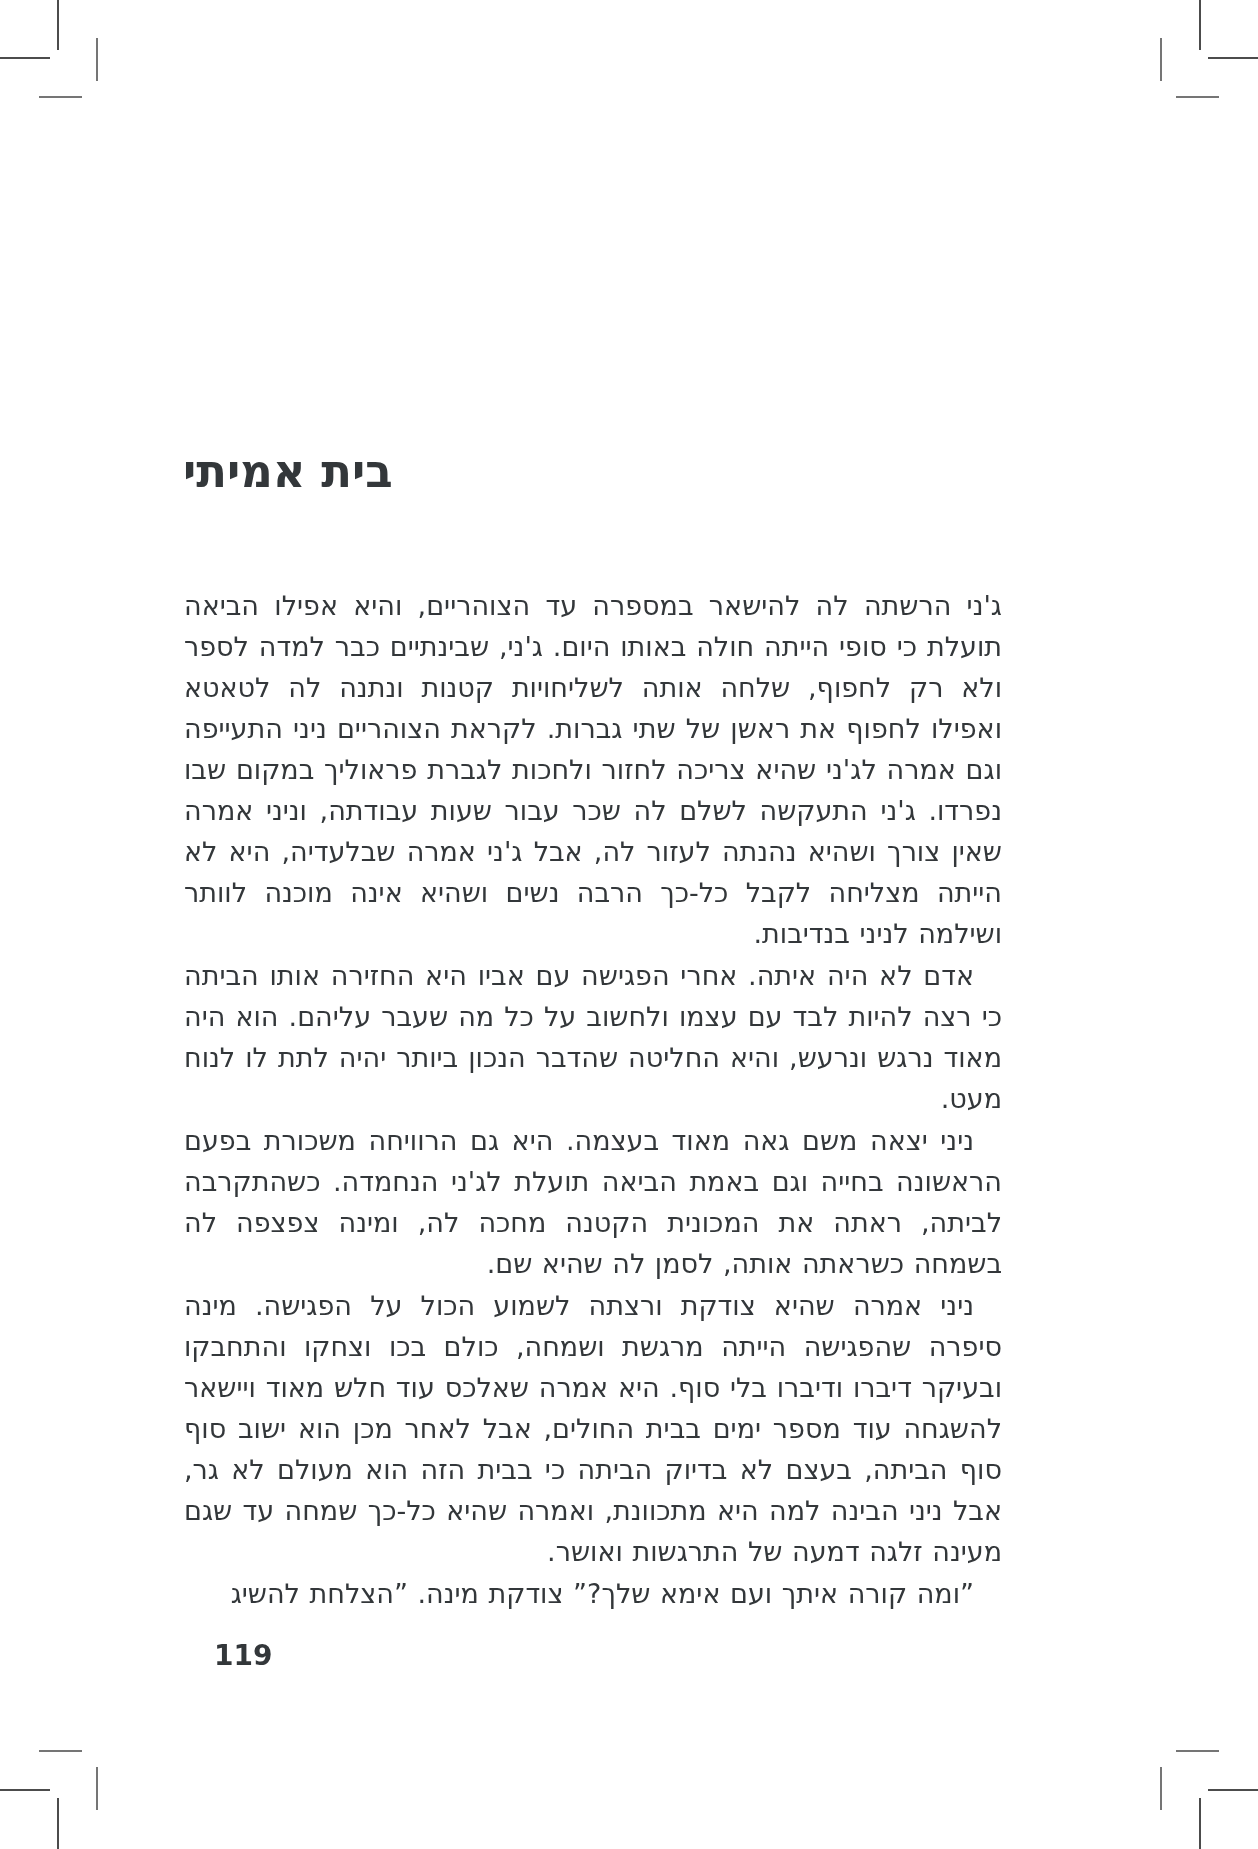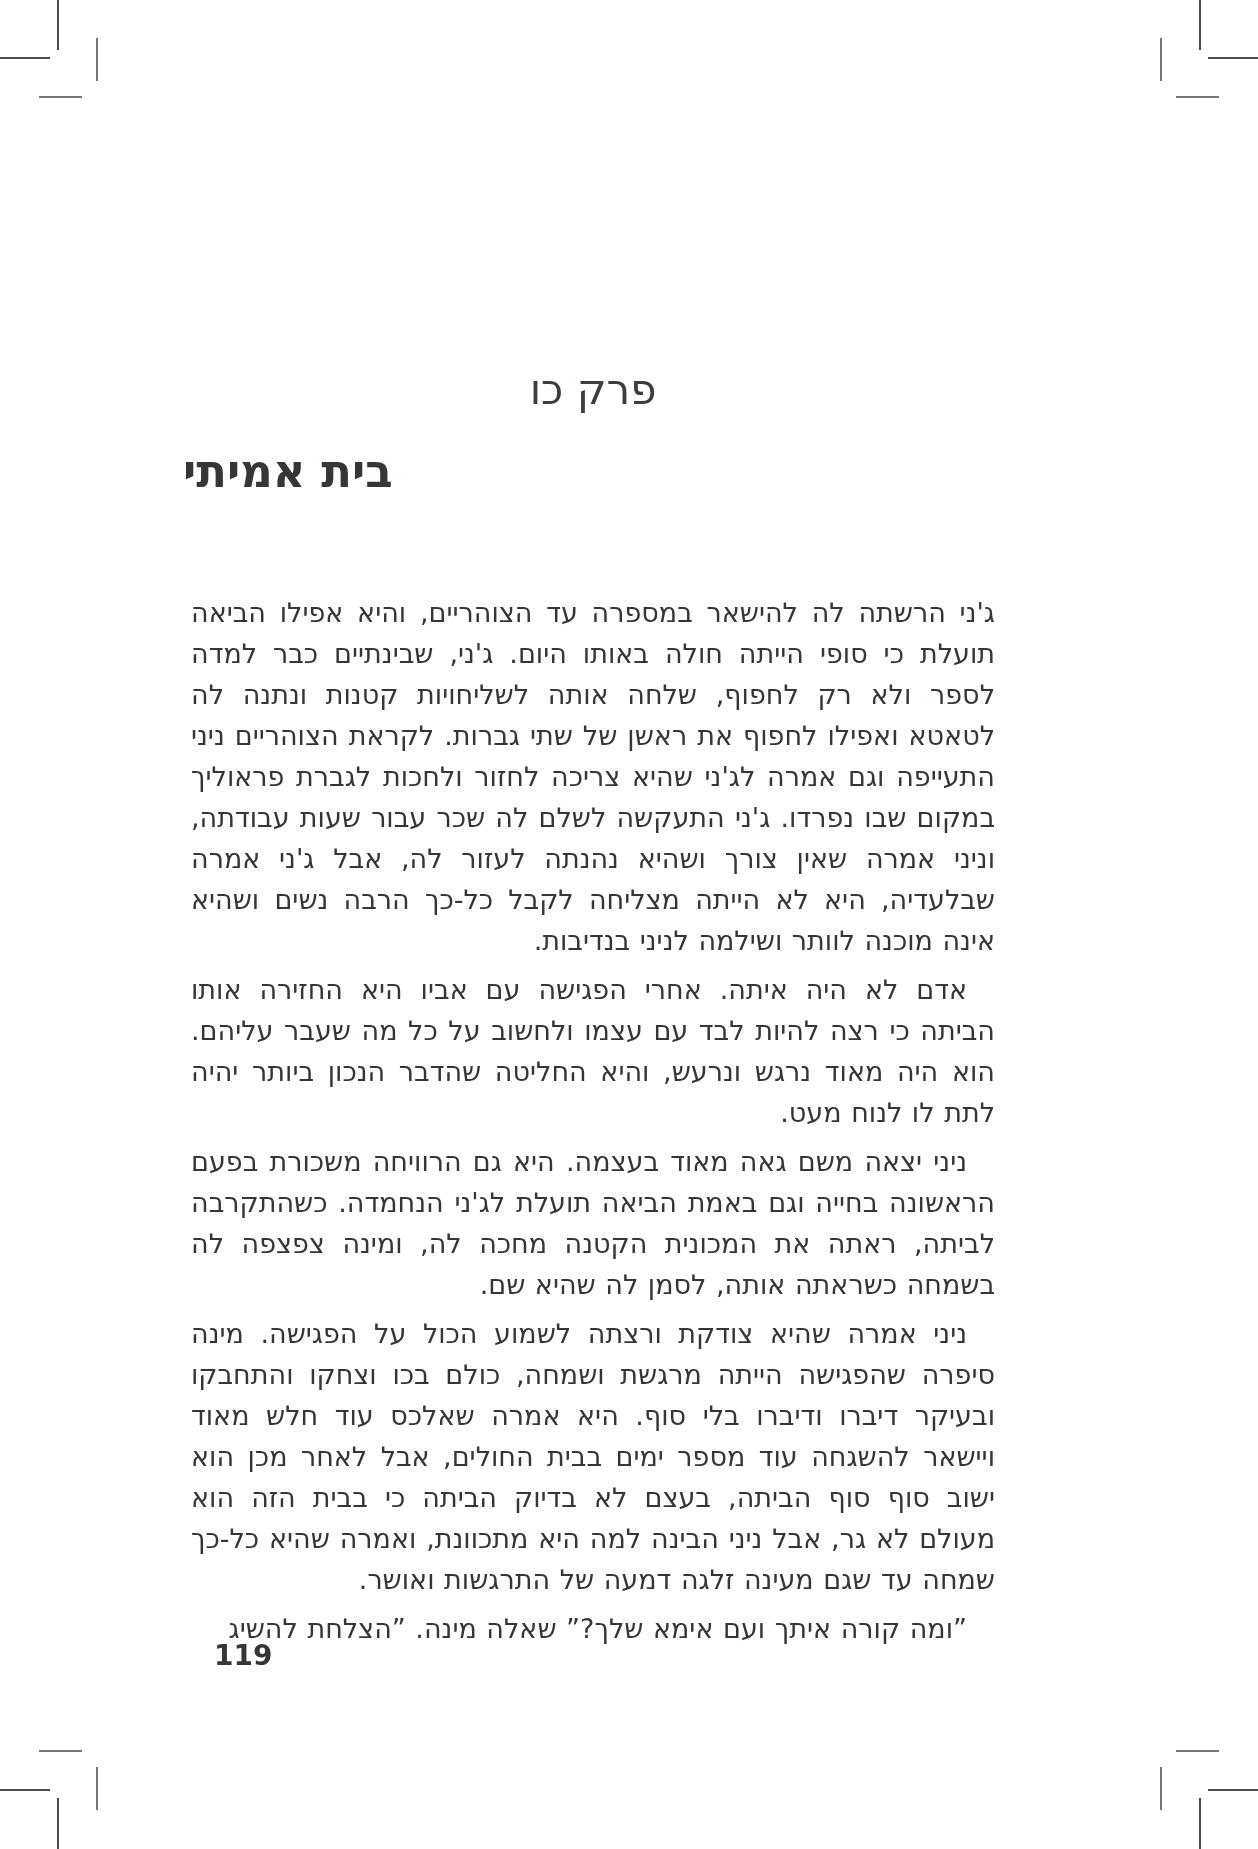--- a/index.html
+++ b/index.html
@@ -57,21 +57,21 @@
     width: 820px;
     direction: rtl;
     text-align: justify;
     text-align-last: right;
     font-size: 27px;
     line-height: 41px;
     color: #33373a;
     word-spacing: 1px;
   }
   .body-text p {
-    margin: 8px;
+    margin: 1px;
     padding: 0;
   }
   .body-text p.indented {
     text-indent: 28px;
   }
 
   
   .page-number {
     position: absolute;
     left: 214px;
@@ -101,27 +101,26 @@
   <div class="mark light" style="left:39px;  top:1750px; width:43px; height:2px;"></div>
   <div class="mark light" style="left:96px;  top:1767px; width:2px;  height:43px;"></div>
   <div class="mark" style="left:0;     top:1789px; width:50px; height:2px;"></div>
   <div class="mark" style="left:57px;  top:1798px; width:2px;  height:51px;"></div>
 
   <div class="mark light" style="left:1176px; top:1750px; width:43px; height:2px;"></div>
   <div class="mark light" style="left:1160px; top:1767px; width:2px;  height:43px;"></div>
   <div class="mark" style="left:1208px; top:1789px; width:50px; height:2px;"></div>
   <div class="mark" style="left:1199px; top:1798px; width:2px;  height:51px;"></div>
 
-  <div class="chapter-label">פרק כו</div>
 
   <div class="page-title">בית אמיתי</div>
 
   <div class="body-text" dir="rtl">
     <p>ג'ני הרשתה לה להישאר במספרה עד הצוהריים, והיא אפילו הביאה תועלת כי סופי הייתה חולה באותו היום. ג'ני, שבינתיים כבר למדה לספר ולא רק לחפוף, שלחה אותה לשליחויות קטנות ונתנה לה לטאטא ואפילו לחפוף את ראשן של שתי גברות. לקראת הצוהריים ניני התעייפה וגם אמרה לג'ני שהיא צריכה לחזור ולחכות לגברת פראוליך במקום שבו נפרדו. ג'ני התעקשה לשלם לה שכר עבור שעות עבודתה, וניני אמרה שאין צורך ושהיא נהנתה לעזור לה, אבל ג'ני אמרה שבלעדיה, היא לא הייתה מצליחה לקבל כל-כך הרבה נשים ושהיא אינה מוכנה לוותר ושילמה לניני בנדיבות.</p>
     <p class="indented">אדם לא היה איתה. אחרי הפגישה עם אביו היא החזירה אותו הביתה כי רצה להיות לבד עם עצמו ולחשוב על כל מה שעבר עליהם. הוא היה מאוד נרגש ונרעש, והיא החליטה שהדבר הנכון ביותר יהיה לתת לו לנוח מעט.</p>
     <p class="indented">ניני יצאה משם גאה מאוד בעצמה. היא גם הרוויחה משכורת בפעם הראשונה בחייה וגם באמת הביאה תועלת לג'ני הנחמדה. כשהתקרבה לביתה, ראתה את המכונית הקטנה מחכה לה, ומינה צפצפה לה בשמחה כשראתה אותה, לסמן לה שהיא שם.</p>
     <p class="indented">ניני אמרה שהיא צודקת ורצתה לשמוע הכול על הפגישה. מינה סיפרה שהפגישה הייתה מרגשת ושמחה, כולם בכו וצחקו והתחבקו ובעיקר דיברו ודיברו בלי סוף. היא אמרה שאלכס עוד חלש מאוד ויישאר להשגחה עוד מספר ימים בבית החולים, אבל לאחר מכן הוא ישוב סוף סוף הביתה, בעצם לא בדיוק הביתה כי בבית הזה הוא מעולם לא גר, אבל ניני הבינה למה היא מתכוונת, ואמרה שהיא כל-כך שמחה עד שגם מעינה זלגה דמעה של התרגשות ואושר.</p>
-    <p class="indented">”ומה קורה איתך ועם אימא שלך?” שאלה מינה. ”הצלחת להשיג</p>
+    <p class="indented">”ומה קורה איתך ועם אימא שלך?” צודקת מינה. ”הצלחת להשיג</p>
   </div>
 
   <div class="page-number">119</div>
 
 </div>
 
 </body></html>

